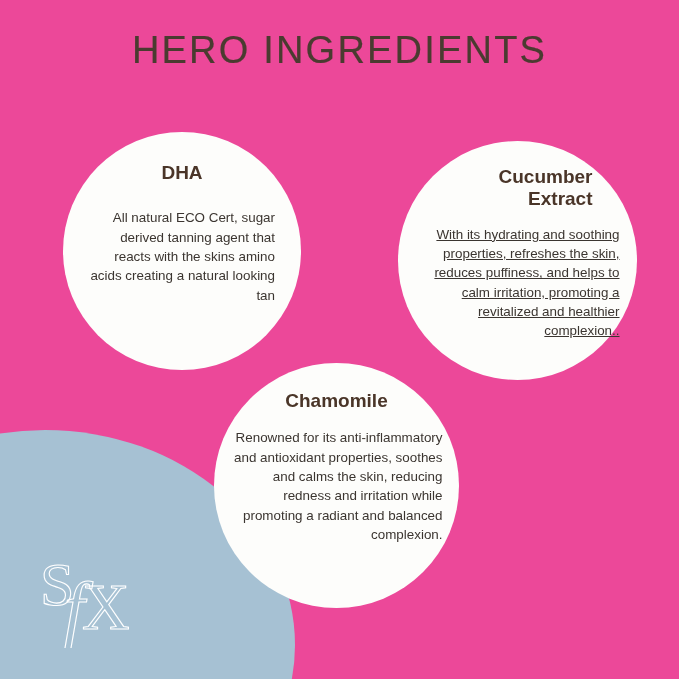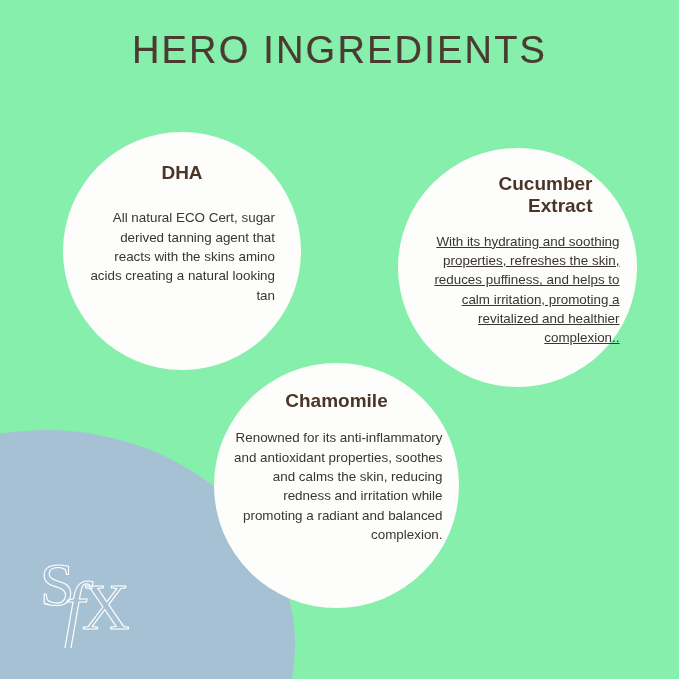--- a/index.html
+++ b/index.html
@@ -9,21 +9,21 @@
   body {
     width: 679px;
     height: 679px;
     overflow: hidden;
     font-family: "Liberation Sans", sans-serif;
   }
   #canvas {
     position: relative;
     width: 679px;
     height: 679px;
-    background: #86efac;
+    background: #ec4899;
     overflow: hidden;
   }
 
   
   .blob {
     position: absolute;
     border-radius: 50%;
     background: #a6c1d3;
     pointer-events: none;
   }
@@ -85,21 +85,21 @@
   #circle-dha .circle-title { font-size: 19px; }
   #circle-dha .circle-body {
     font-size: 13.4px;
     width: 186px;
     margin-top: 24px;
   }
 
   
   #circle-cucumber {
     left: 398px;
-    top: 148px;
+    top: 141px;
     width: 239px;
     height: 239px;
     padding-top: 25px;
   }
   #circle-cucumber .circle-title { font-size: 19px; width: 150px; }
   #circle-cucumber .circle-body {
     font-size: 13.4px;
     width: 204px;
     margin-top: 14px;
     text-decoration: underline;

